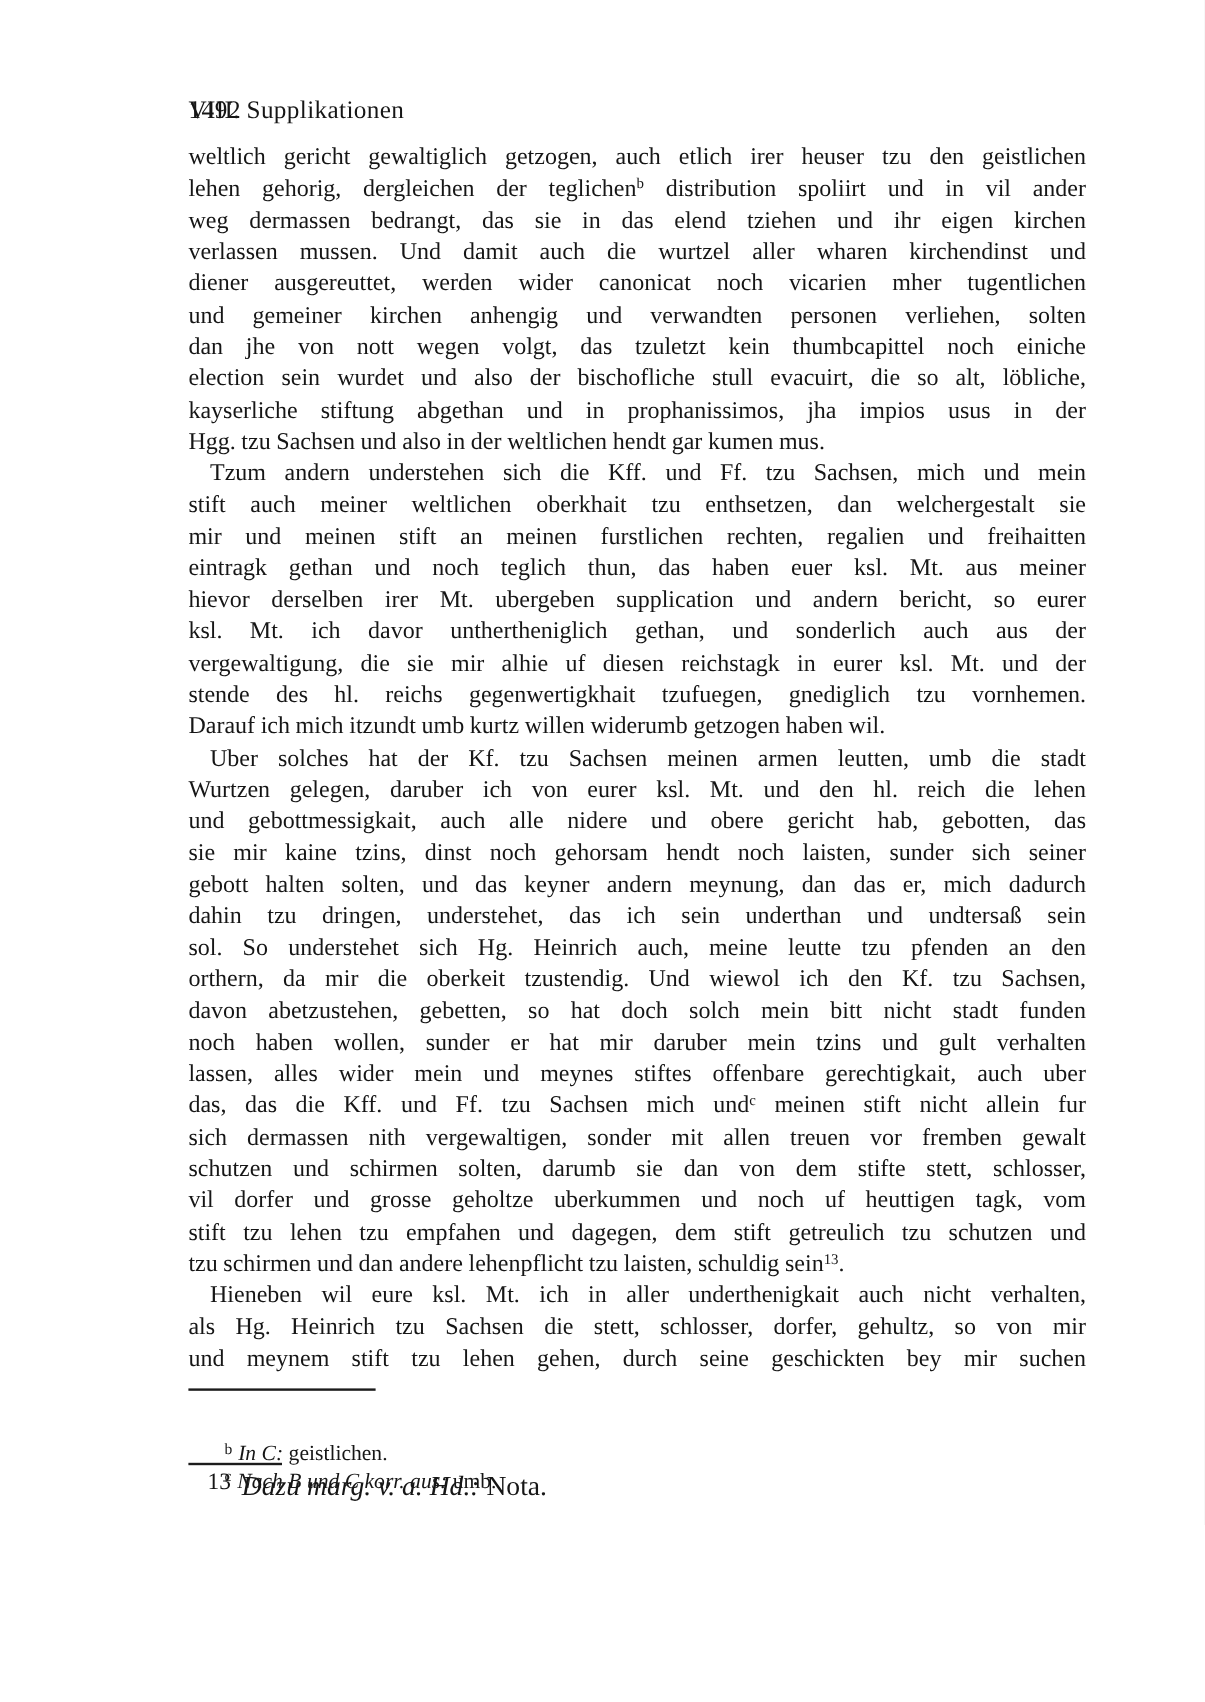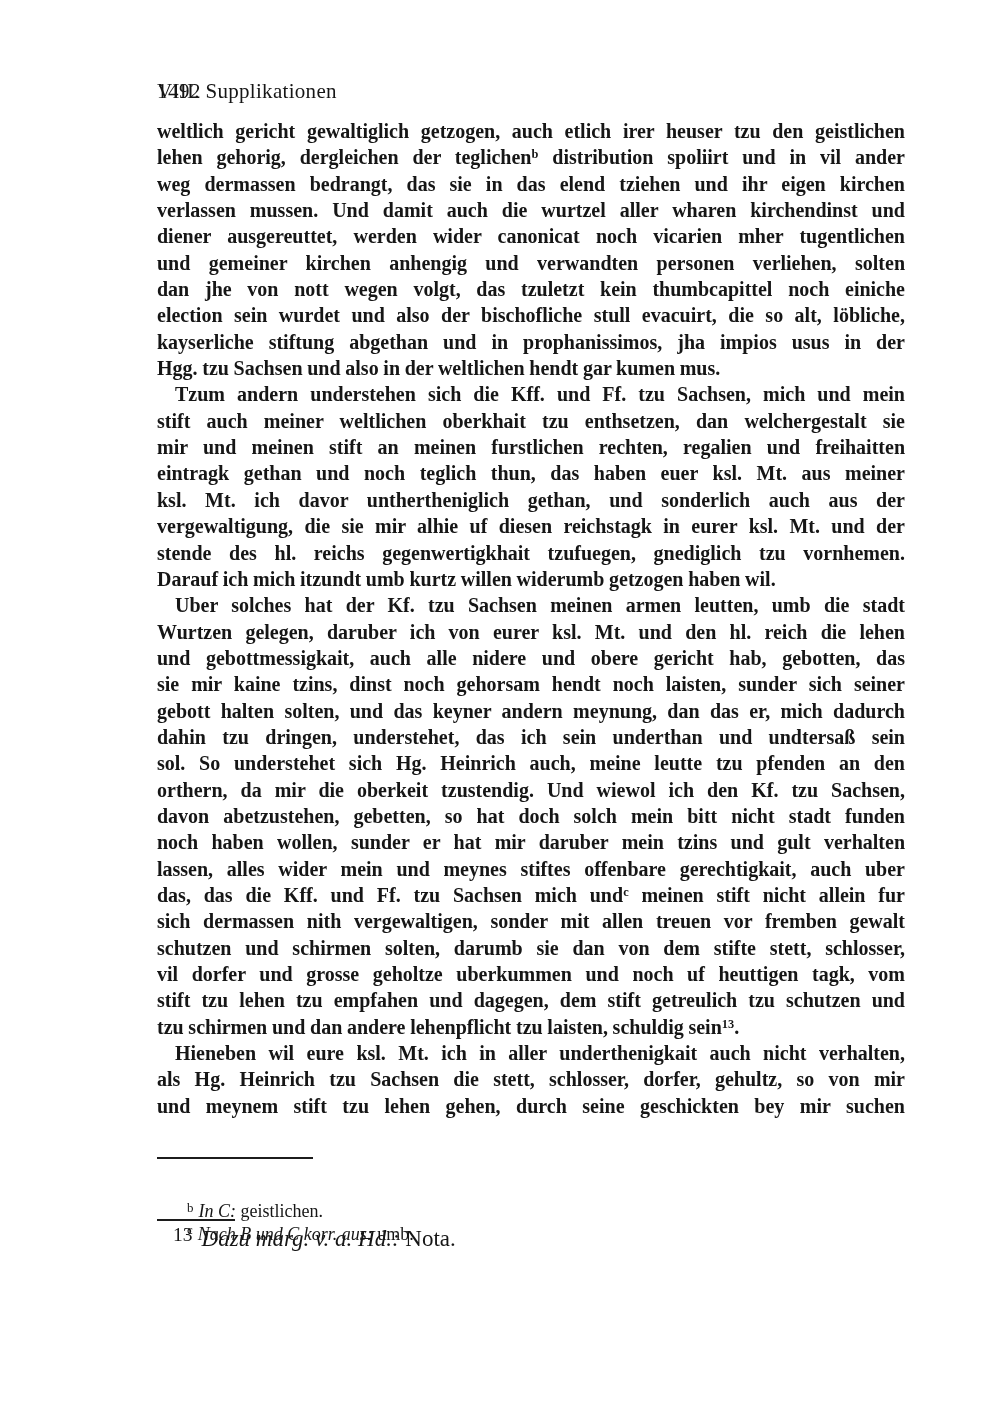--- a/index.html
+++ b/index.html
@@ -33,21 +33,20 @@
   }
   .body-text {
     position: absolute;
     left: 157px;
     top: 118px;
     width: 748px;
     font-size: 20px;
     line-height: 26.35px;
     text-align: justify;
     word-spacing: -0.3px;
-    font-weight: bold;
   }
   .line {
     text-align: justify;
     text-align-last: justify;
     white-space: normal;
   }
   .line.ragged { text-align-last: left; }
   .line.indent { text-indent: 18px; }
   .sup {
     font-size: 0.62em;
@@ -110,20 +109,21 @@
       <div class="line"><span>diener ausgereuttet, werden wider canonicat noch vicarien mher tugentlichen</span></div>
       <div class="line"><span>und gemeiner kirchen anhengig und verwandten personen verliehen, solten</span></div>
       <div class="line"><span>dan jhe von nott wegen volgt, das tzuletzt kein thumbcapittel noch einiche</span></div>
       <div class="line"><span>election sein wurdet und also der bischofliche stull evacuirt, die so alt, löbliche,</span></div>
       <div class="line"><span>kayserliche stiftung abgethan und in prophanissimos, jha impios usus in der</span></div>
       <div class="line ragged"><span>Hgg. tzu Sachsen und also in der weltlichen hendt gar kumen mus.</span></div>
       <div class="line indent"><span>Tzum andern understehen sich die Kff. und Ff. tzu Sachsen, mich und mein</span></div>
       <div class="line"><span>stift auch meiner weltlichen oberkhait tzu enthsetzen, dan welchergestalt sie</span></div>
       <div class="line"><span>mir und meinen stift an meinen furstlichen rechten, regalien und freihaitten</span></div>
       <div class="line"><span>eintragk gethan und noch teglich thun, das haben euer ksl. Mt. aus meiner</span></div>
+      <div class="line"><span>hievor derselben irer Mt. ubergeben supplication und andern bericht, so eurer</span></div>
       <div class="line"><span>ksl. Mt. ich davor unthertheniglich gethan, und sonderlich auch aus der</span></div>
       <div class="line"><span>vergewaltigung, die sie mir alhie uf diesen reichstagk in eurer ksl. Mt. und der</span></div>
       <div class="line"><span>stende des hl. reichs gegenwertigkhait tzufuegen, gnediglich tzu vornhemen.</span></div>
       <div class="line ragged"><span>Darauf ich mich itzundt umb kurtz willen widerumb getzogen haben wil.</span></div>
       <div class="line indent"><span>Uber solches hat der Kf. tzu Sachsen meinen armen leutten, umb die stadt</span></div>
       <div class="line"><span>Wurtzen gelegen, daruber ich von eurer ksl. Mt. und den hl. reich die lehen</span></div>
       <div class="line"><span>und gebottmessigkait, auch alle nidere und obere gericht hab, gebotten, das</span></div>
       <div class="line"><span>sie mir kaine tzins, dinst noch gehorsam hendt noch laisten, sunder sich seiner</span></div>
       <div class="line"><span>gebott halten solten, und das keyner andern meynung, dan das er, mich dadurch</span></div>
       <div class="line"><span>dahin tzu dringen, understehet, das ich sein underthan und undtersaß sein</span></div>

